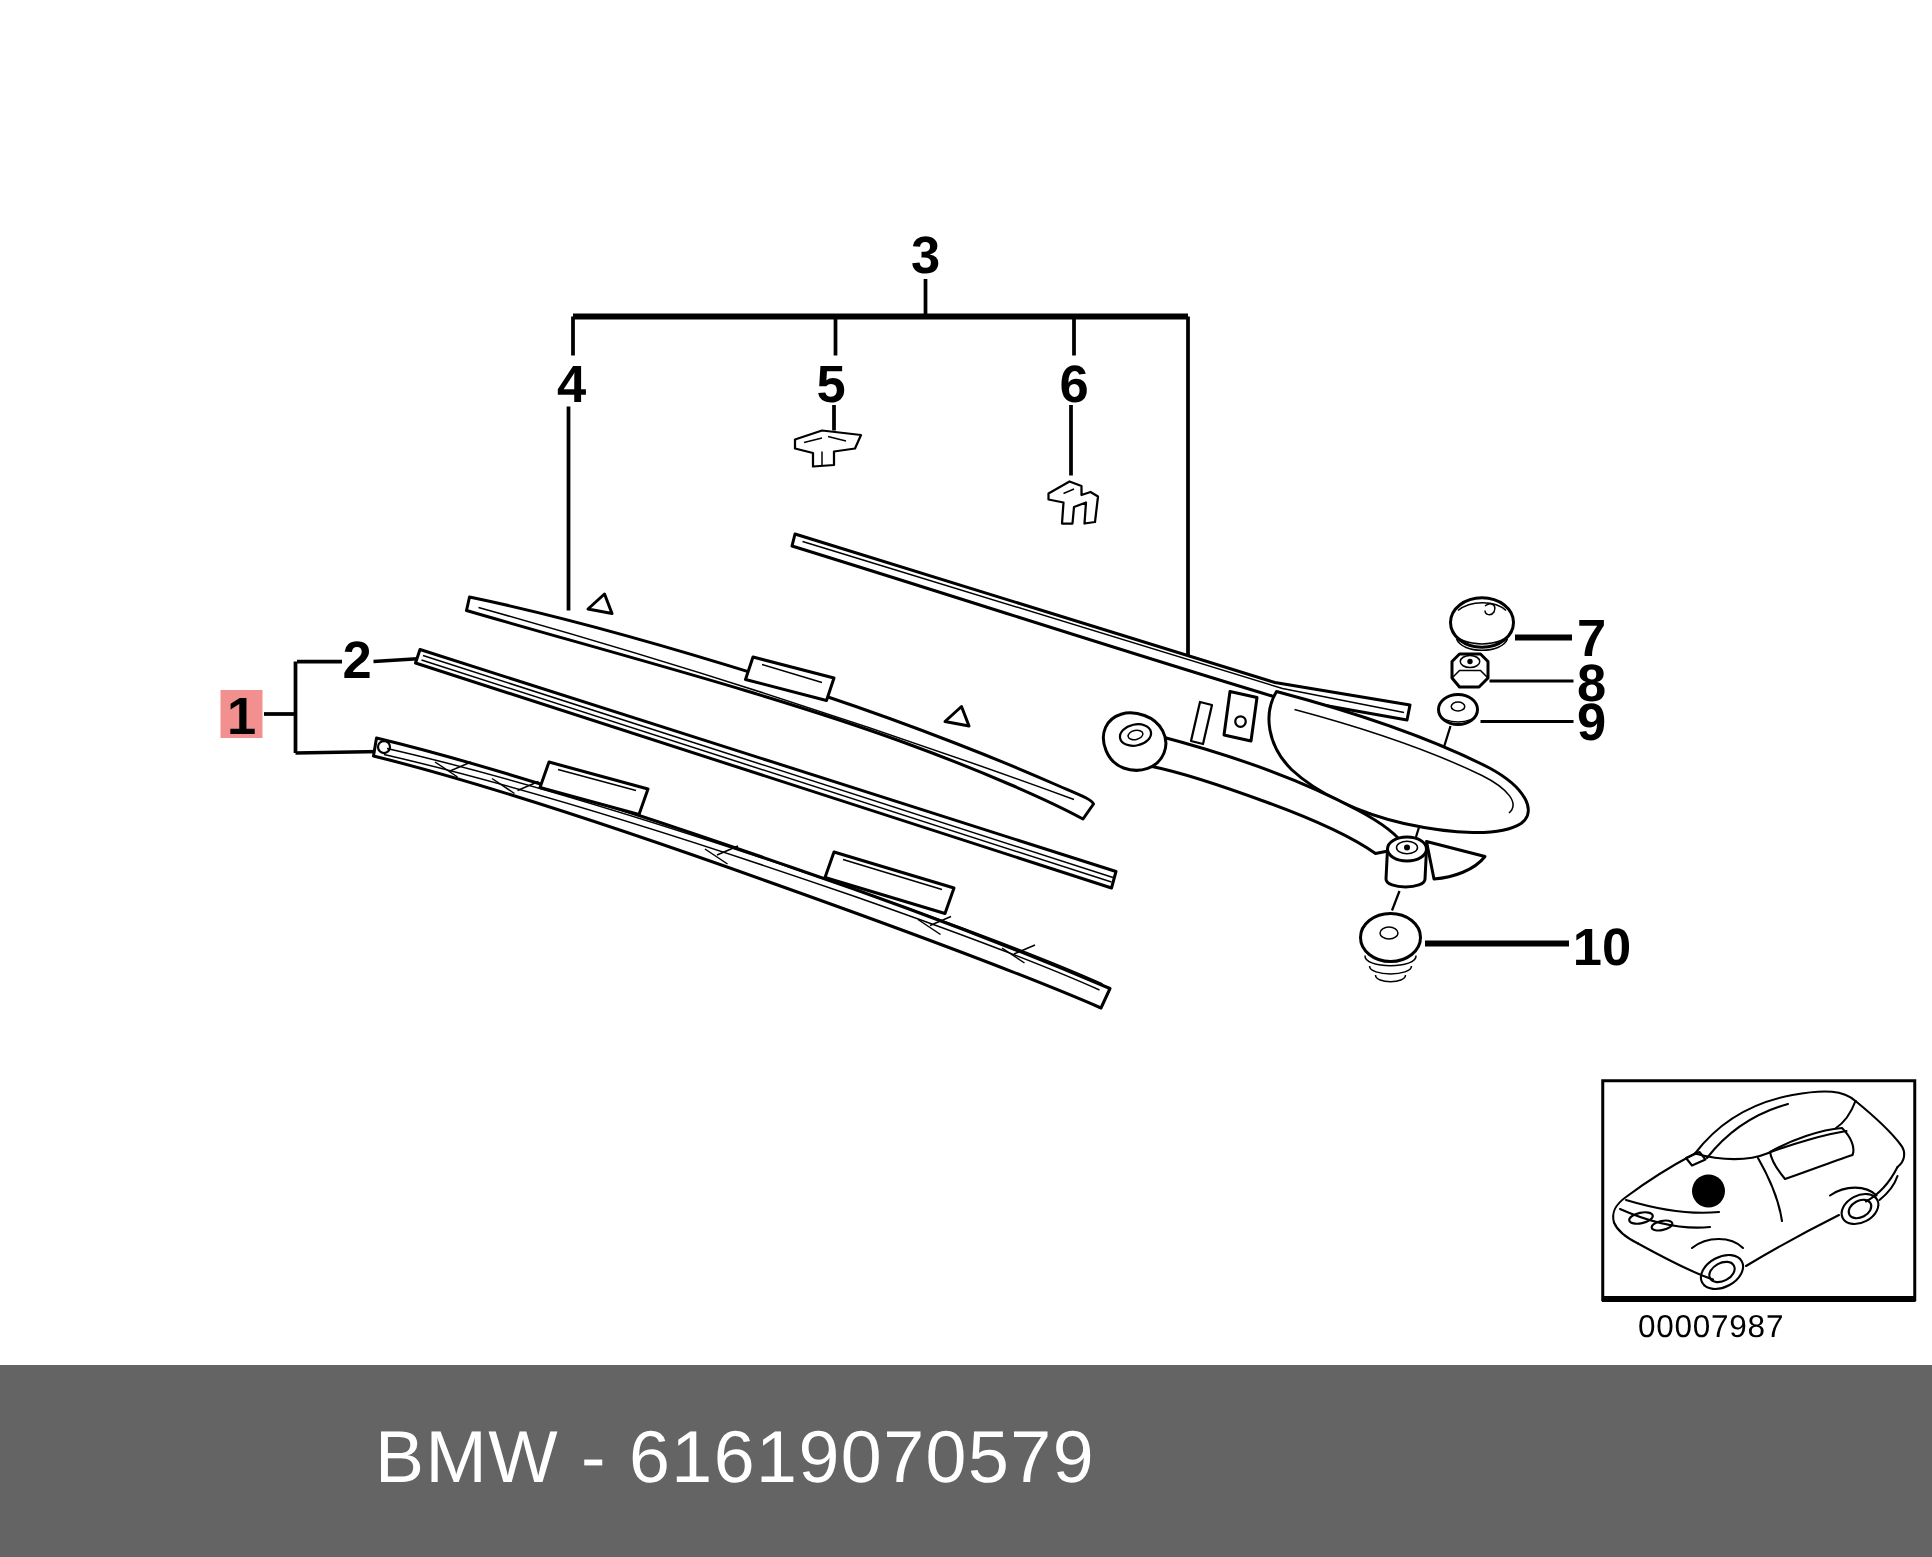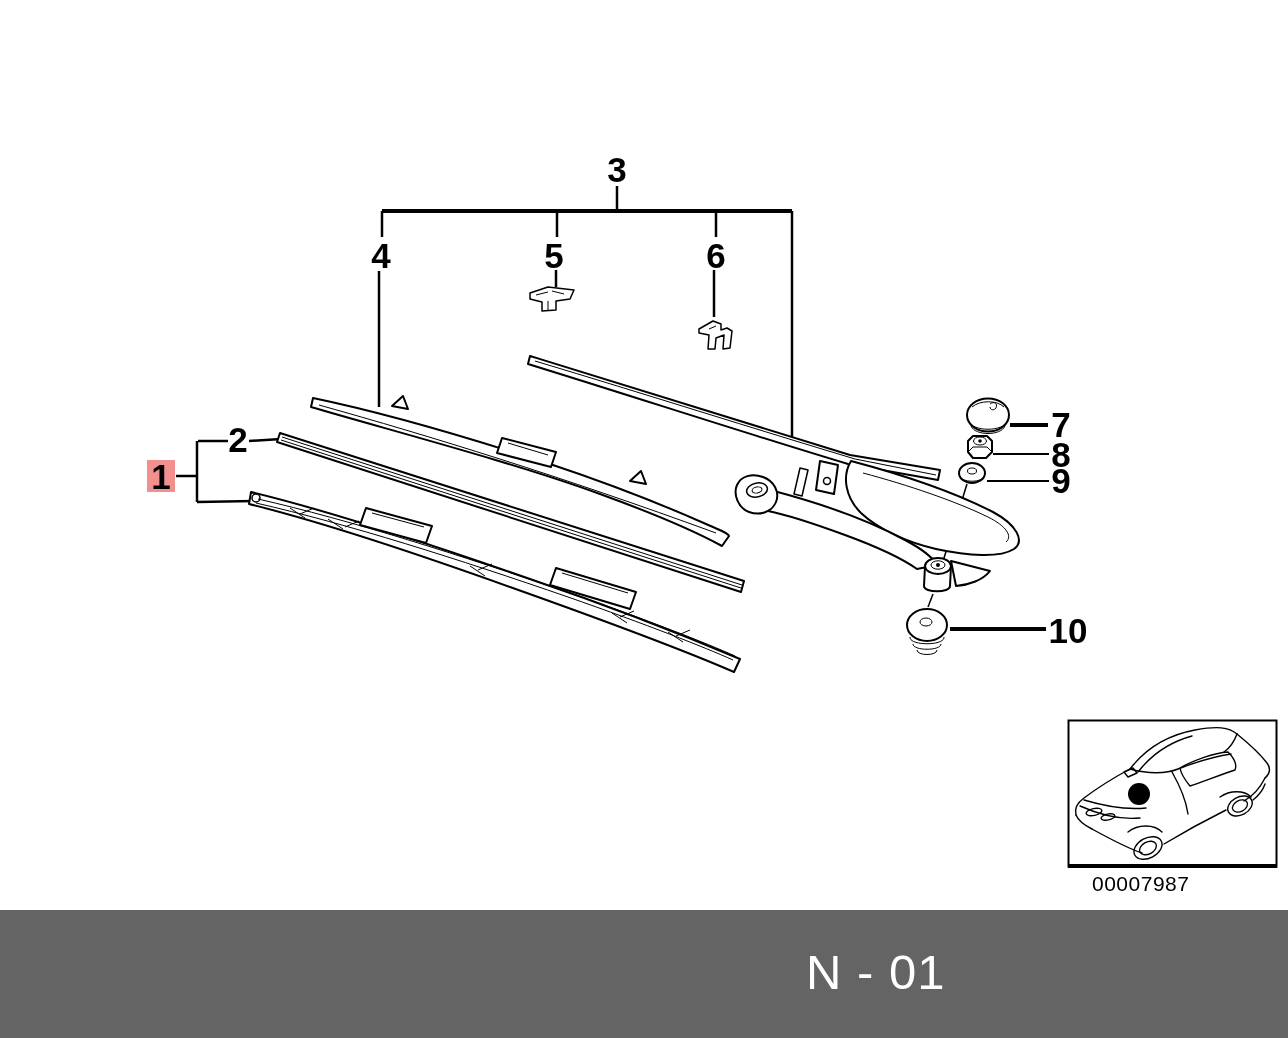--- a/index.html
+++ b/index.html
@@ -221,14 +221,14 @@
       <path class="car" d="M56,52 l9,-4 l4,5 l-9,4 Z"></path>
       <ellipse class="car" cx="26" cy="92" rx="8" ry="3.5" transform="rotate(-12 26 92)"></ellipse>
       <ellipse class="car" cx="40" cy="97" rx="7" ry="3" transform="rotate(-12 40 97)"></ellipse>
       <circle cx="71" cy="74" r="11" fill="#000"></circle>
     </g>
     <text class="inset-code" x="1092" y="891">00007987</text>
   </g>
 </svg>
 
 <div class="footer">
-  <span class="sheet">N - 01</span>
+  <span class="cat">BMW - 61619070579</span>
 </div>
 
 </body></html>

